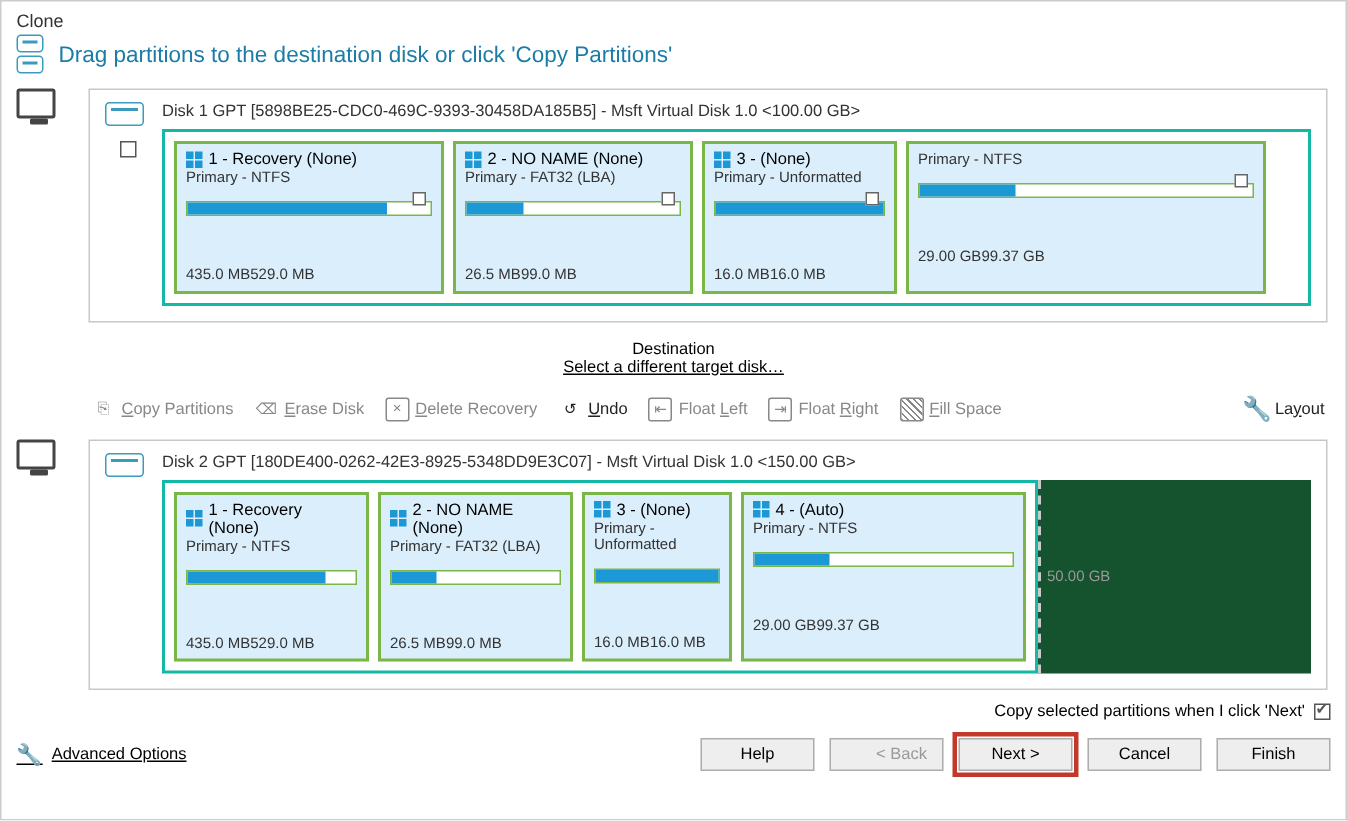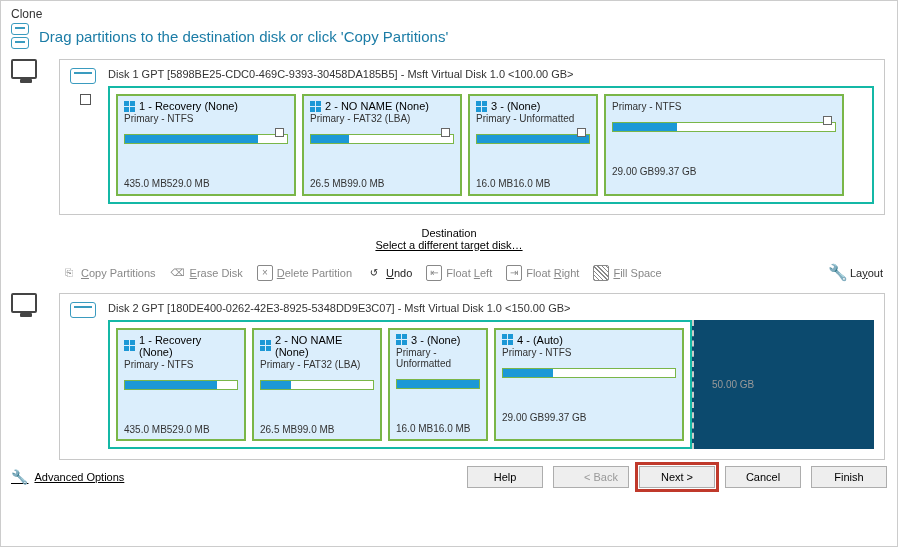--- a/index.html
+++ b/index.html
@@ -32,21 +32,21 @@
   .sizes { display: flex; justify-content: flex-start; gap: 0; font-size: 10px; color: #333; margin-top: 6px; }
   .sizes-col { display: flex; flex-direction: row; line-height: 1.15; margin-top: 28px; }
   .win-sq { display: inline-grid; grid-template-columns: 5px 5px; grid-template-rows: 5px 5px; gap: 1px; }
   .win-sq span { background: #1c98d6; }
   .toolbar { display: flex; align-items: center; gap: 14px; margin-top: 6px; padding: 6px 2px; color: #888; }
   .tool { display: flex; align-items: center; gap: 4px; font-size: 11px; cursor: pointer; }
   .tool.enabled { color: #222; }
   .tool .underline { text-decoration: underline; }
   .tool-icon { width: 16px; height: 16px; display: inline-flex; align-items: center; justify-content: center; border: 1px solid currentColor; border-radius: 2px; font-size: 10px; }
   .tool-icon.noborder { border: none; }
-  .free-space { flex: 1; display: flex; align-items: center; padding-left: 18px; color: #999; font-size: 10px; background: #0c4a6e; border-left: 2px dashed #ccc; }
+  .free-space { flex: 1; display: flex; align-items: center; padding-left: 4px; color: #999; font-size: 10px; background: #14532d; border-left: 2px dashed #ccc; }
   .checkbox-row { display: flex; justify-content: flex-end; align-items: center; gap: 6px; font-size: 11px; margin: 8px 0 6px 0; }
   .footer { display: flex; justify-content: space-between; align-items: center; padding-top: 6px; }
   .adv { display: flex; align-items: center; gap: 6px; font-size: 11px; text-decoration: underline; cursor: pointer; }
   .btn-row { display: flex; gap: 10px; }
   .btn { width: 76px; height: 22px; background: #eee; border: 1px solid #adadad; font-size: 11px; text-align: center; line-height: 20px; cursor: pointer; }
   .btn.disabled { color: #999; padding-left: 20px; }
   .btn.highlight { outline: 3px solid #c0392b; outline-offset: 1px; }
   .checked { background: #fff; position: relative; }
   .checked:after { content: "✔"; position: absolute; top: -3px; left: 0; font-size: 10px; color: #555; }
 </style>
@@ -176,21 +176,21 @@
         <div class="tool">
             <span class="tool-icon noborder">⎘</span>
             <span><span class="underline">C</span><span>opy Partitions</span></span>
           </div>
         <div class="tool">
             <span class="tool-icon noborder">⌫</span>
             <span><span class="underline">E</span><span>rase Disk</span></span>
           </div>
         <div class="tool">
             <span class="tool-icon">×</span>
-            <span><span class="underline">D</span><span>elete Partition</span></span>
+            <span><span class="underline">D</span><span>elete Recovery</span></span>
           </div>
         <div class="tool enabled">
             <span class="tool-icon noborder">↺</span>
             <span><span class="underline">U</span><span>ndo</span></span>
           </div>
         <div class="tool">
             <span class="tool-icon">⇤</span>
             <span>Float <span class="underline">L</span>eft</span>
           </div>
         <div class="tool">
@@ -309,20 +309,24 @@
                   </div>
                 </div>
               <div class="free-space">50.00 GB</div>
             </div>
           </div>
         </div>
       </div>
     </div>
   </div>
 
+  <div class="checkbox-row">
+    <span>Copy selected partitions when I click 'Next'</span>
+    <span class="chk checked"></span>
+  </div>
 
   <div class="footer">
     <div class="adv">
       <span style="font-size:14px;">🔧</span>
       <span>Advanced Options</span>
     </div>
     <div class="btn-row">
       <div class="btn">Help</div>
       <div class="btn disabled">&lt; Back</div>
       <div class="btn highlight">Next &gt;</div>

